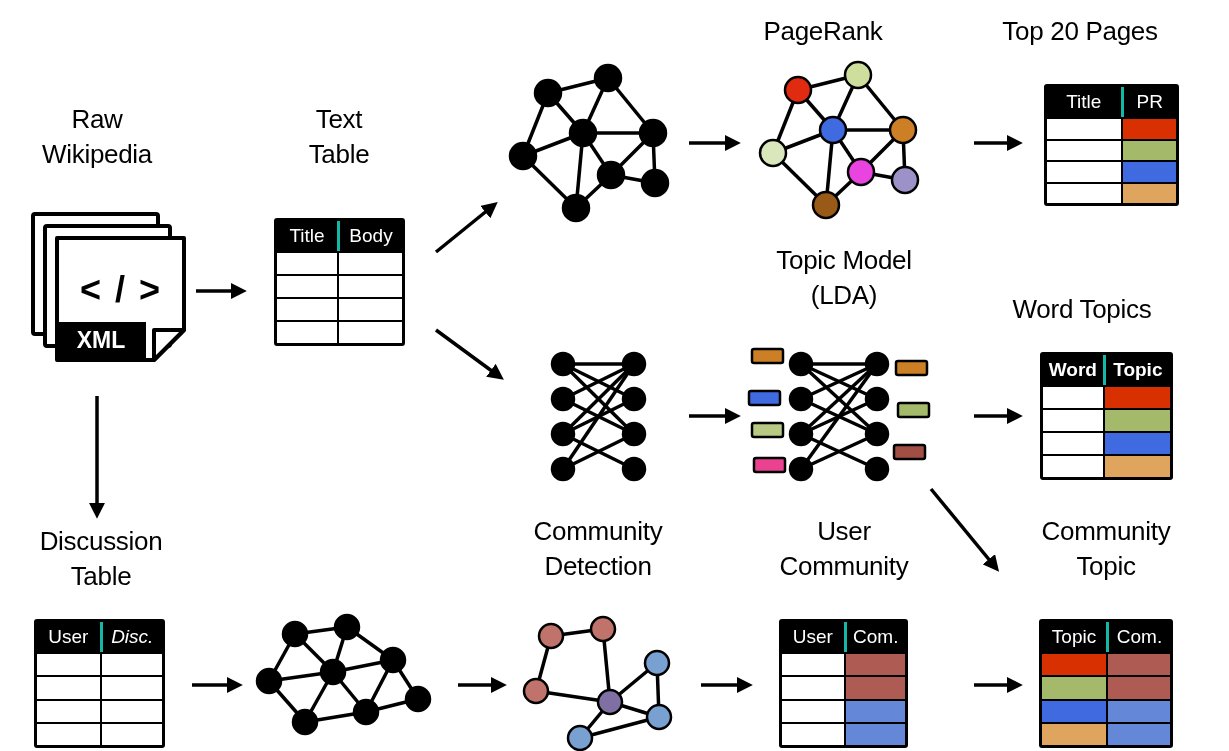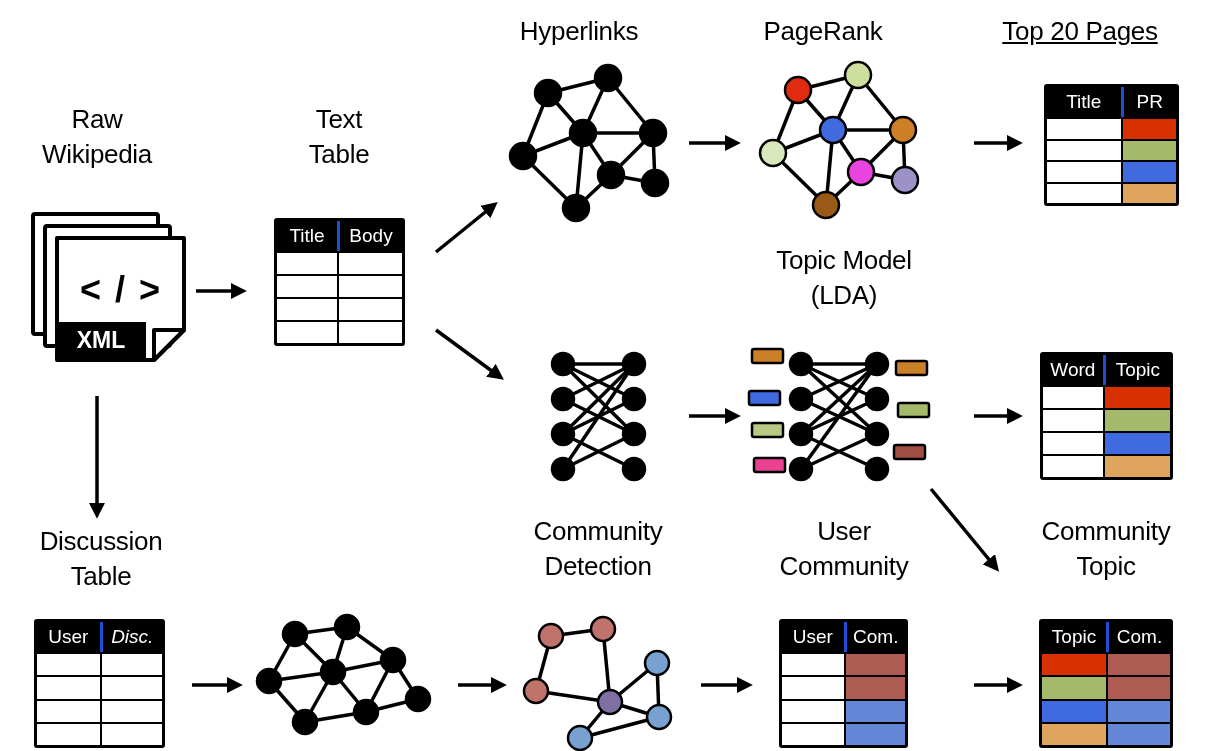--- a/index.html
+++ b/index.html
@@ -21,21 +21,21 @@
                font-family:"Liberation Sans", sans-serif; letter-spacing:2px; }
   .xml-text { font-size:23px; font-weight:bold; text-anchor:middle; fill:#fff;
               font-family:"Liberation Sans", sans-serif; }
 
   .dtable {
     position:absolute; border:3px solid #000; border-radius:3px;
     background:#fff; display:flex; flex-direction:column; overflow:hidden;
   }
   .thead { display:flex; background:#000; color:#fff; flex:0 0 30px; font-size:19px; }
   .th { display:flex; align-items:center; justify-content:center; height:100%; }
-  .th.second { border-left:3px solid #1d4ed8; }
+  .th.second { border-left:3px solid #14b8a6; }
   .trow { display:flex; flex:1 1 auto; }
   .td { border-top:2px solid #000; }
   .td.second { border-left:2px solid #000; }
 </style>
 </head>
 <body>
 
 <div id="canvas">
 
   <svg id="overlay" width="1229" height="751" viewBox="0 0 1229 751">
@@ -207,25 +207,25 @@
       <text class="code-text" x="121" y="302">&lt; / &gt;</text>
       <rect x="57" y="322" width="89" height="36" fill="#000"></rect>
       <text class="xml-text" x="101" y="348">XML</text>
     </g>
   </svg>
 
   <div class="lbl" style="left:17px;  top:102px; width:160px;">Raw
 Wikipedia</div>
   <div class="lbl" style="left:269px; top:102px; width:140px;">Text
 Table</div>
-  <div class="lbl" style="left:493px; top:14px;  width:172px;">Hyperlinks</div>
   <div class="lbl" style="left:742px; top:14px;  width:162px;">PageRank</div>
-  <div class="lbl" style="left:985px; top:14px;  width:190px;text-decoration:underline;">Top 20 Pages</div>
+  <div class="lbl" style="left:985px; top:14px;  width:190px;">Top 20 Pages</div>
   <div class="lbl" style="left:753px; top:243px; width:182px;">Topic Model
 (LDA)</div>
+  <div class="lbl" style="left:993px; top:292px; width:178px;">Word Topics</div>
   <div class="lbl" style="left:20px;  top:524px; width:162px;">Discussion
 Table</div>
   <div class="lbl" style="left:508px; top:514px; width:180px;">Community
 Detection</div>
   <div class="lbl" style="left:753px; top:514px; width:182px;">User
 Community</div>
   <div class="lbl" style="left:1013px;top:514px; width:186px;">Community
 Topic</div>
 
   <div class="dtable" style="left:274px;  top:218px; width:131px; height:128px;">
@@ -265,21 +265,21 @@
       </div>
       <div class="trow">
         <div class="td" style="flex: 0 0 57%; background: rgb(255, 255, 255);"></div>
         <div class="td second" style="flex: 0 0 43%; background: rgb(63, 106, 224);"></div>
       </div>
       <div class="trow">
         <div class="td" style="flex: 0 0 57%; background: rgb(255, 255, 255);"></div>
         <div class="td second" style="flex: 0 0 43%; background: rgb(223, 165, 95);"></div>
       </div>
     </div>
-  <div class="dtable" style="left:1040px; top:352px; width:133px; height:128px;">
+  <div class="dtable" style="left:1040px; top:352px; width:133px; height:128px;font-weight:bold;">
       <div class="thead">
         <div class="th" style="flex: 0 0 47%;">Word</div>
         <div class="th second" style="flex: 0 0 53%;">Topic</div>
       </div>
       <div class="trow">
         <div class="td" style="flex: 0 0 47%; background: rgb(255, 255, 255);"></div>
         <div class="td second" style="flex: 0 0 53%; background: rgb(217, 48, 2);"></div>
       </div>
       <div class="trow">
         <div class="td" style="flex: 0 0 47%; background: rgb(255, 255, 255);"></div>

